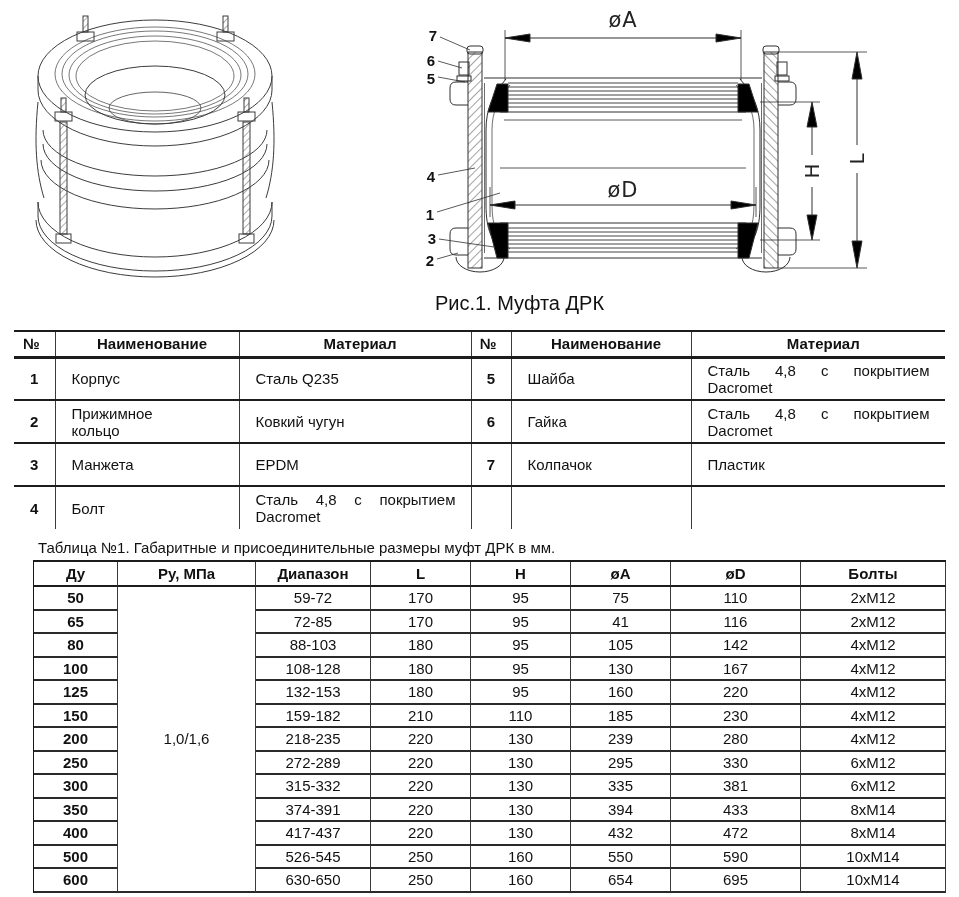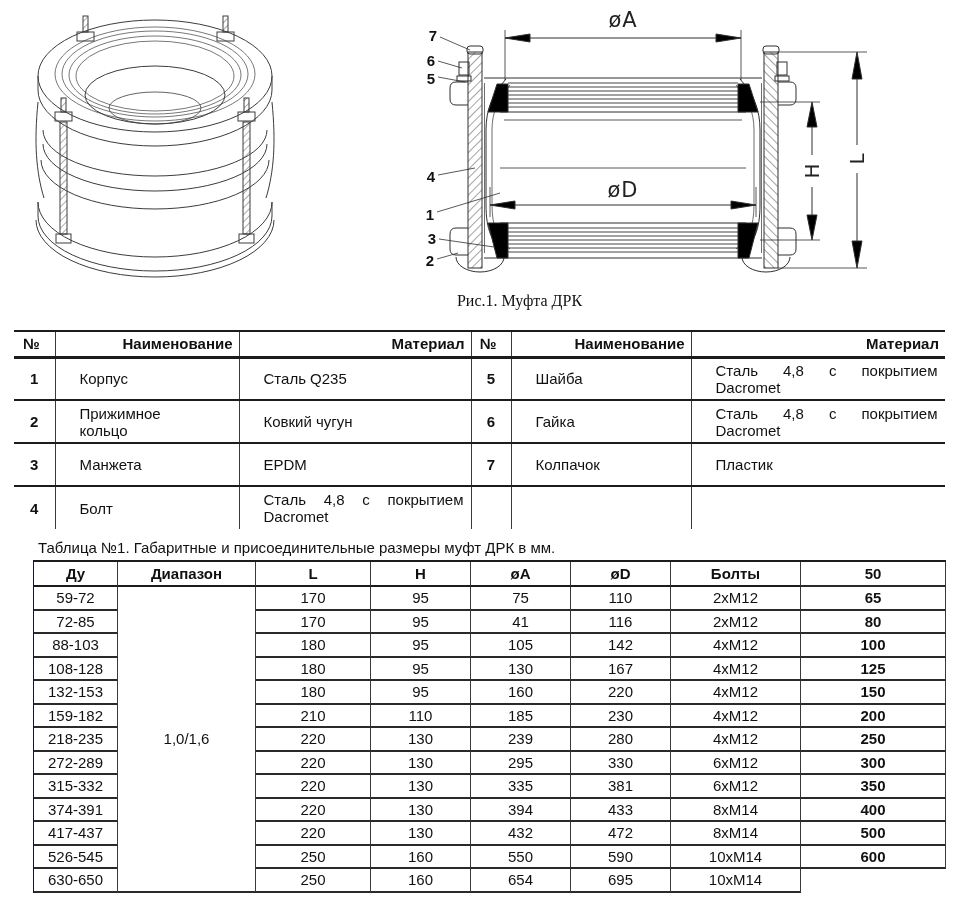--- a/index.html
+++ b/index.html
@@ -4,37 +4,37 @@
 <style>
   html,body{margin:0;padding:0;background:#fff;}
   body{width:959px;height:897px;font-family:"Liberation Sans",sans-serif;color:#111;overflow:hidden;}
 
   
   .fig{position:relative;width:959px;height:318px;}
   .fig svg{position:absolute;}
   #iso-svg{left:10px;top:2px;}
   #sec-svg{left:420px;top:5px;}
   .fig-caption{position:absolute;top:292px;left:50%;transform:translateX(calc(-50% + 40px));
-    font-size:16px;white-space:nowrap;font-family:Liberation Serif, serif;}
+    font-size:20px;white-space:nowrap;}
 
   svg text.dim{font-family:"DejaVu Sans",sans-serif;font-size:21px;fill:#222;letter-spacing:1px;}
   svg text.dimv{font-family:"DejaVu Sans",sans-serif;font-size:20px;fill:#222;}
   svg text.co{font-family:"Liberation Sans",sans-serif;font-size:15px;font-weight:bold;fill:#111;}
 
   
   table.parts{border-collapse:collapse;margin:12px 0 0 14px;width:931px;table-layout:fixed;}
   table.parts th,table.parts td{font-size:15px;padding:2px 6px;vertical-align:middle;}
   table.parts thead tr{height:26px;border-top:2px solid #1c1c1c;border-bottom:3px solid #1c1c1c;}
-  table.parts th{text-align:right;padding-left:16px;}
+  table.parts th{text-align:center;padding-left:16px;}
   table.parts th.no{text-align:center;padding-left:0;}
   table.parts tbody tr{height:43px;border-bottom:2px solid #1c1c1c;}
   table.parts tbody tr:last-child{border-bottom:none;}
   table.parts th+th,table.parts td+td{border-left:1px solid #3a3a3a;}
   table.parts td.no{text-align:center;font-weight:bold;}
-  table.parts td.nm,table.parts td.mat{padding-left:24px;}
+  table.parts td.nm,table.parts td.mat{padding-left:16px;}
   .cw{display:block;text-align:justify;}
   td.nm .cw{width:110px;}
   td.mat .cw{width:200px;}
   td.mat2 .cw{width:222px;}
 
   
   .tbl-caption{margin:10px 0 4px 38px;font-size:15px;}
   .size-grid{margin-left:33px;width:912px;display:grid;
     grid-template-columns:84px 138px 115px 100px 100px 100px 130px 145px;
     grid-template-rows:25px;grid-auto-rows:23.5px;
@@ -296,20 +296,21 @@
           <span class="cw"></span>
         </td>
       </tr>
     </tbody>
 </table>
 
 <div class="tbl-caption">Таблица №1. Габаритные и присоединительные размеры муфт ДРК в мм.</div>
 
 <div class="size-grid">
   <div class="h">Ду</div>
+  <div class="h">Ру, МПа</div>
   <div class="h">Диапазон</div>
   <div class="h">L</div>
   <div class="h">H</div>
   <div class="h">øA</div>
   <div class="h">øD</div>
   <div class="h">Болты</div>
 
   <div class="pcell">1,0/1,6</div>
 
   <div style="display:contents">

